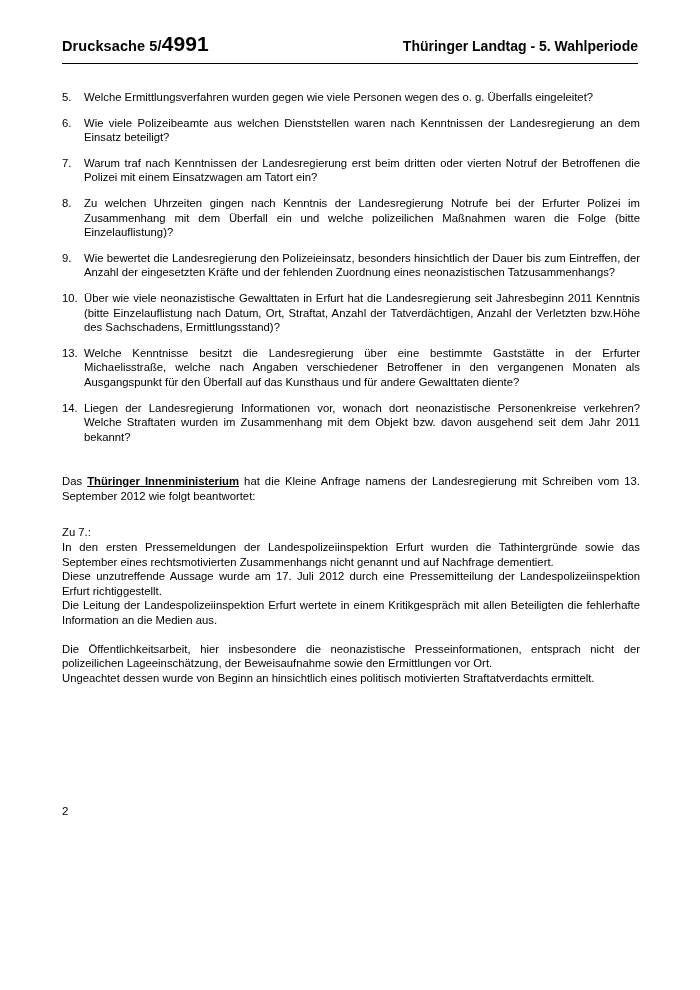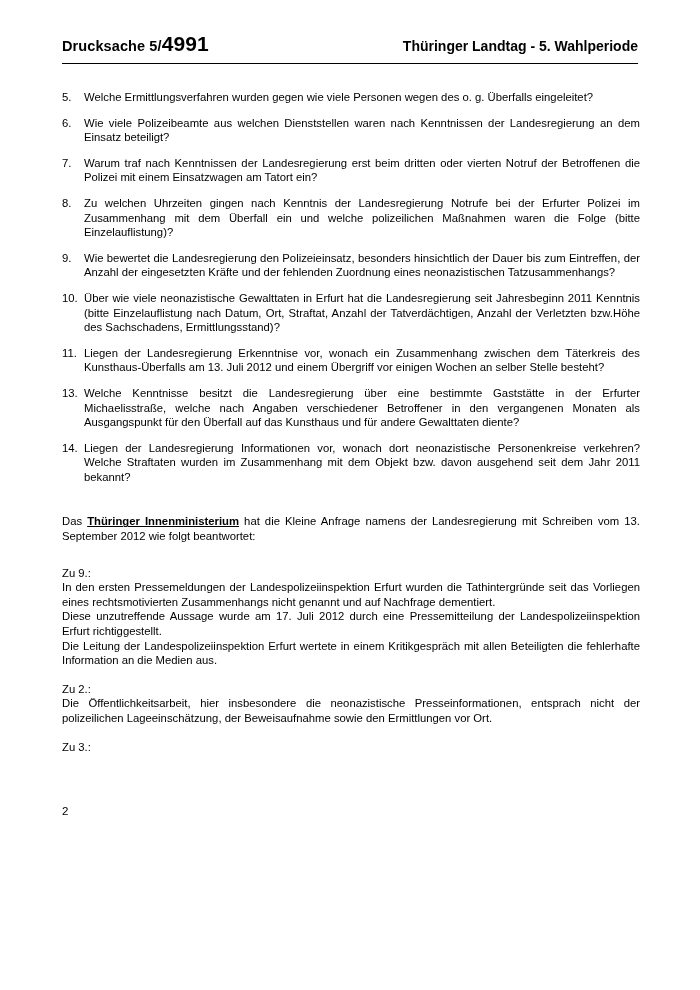--- a/index.html
+++ b/index.html
@@ -133,49 +133,44 @@
     </div>
     <div class="qitem">
       <div class="qnum">9.</div>
       <div class="qtext">Wie bewertet die Landesregierung den Polizeieinsatz, besonders hinsichtlich der Dauer bis zum Eintreffen, der Anzahl der eingesetzten Kräfte und der fehlenden Zuordnung eines neonazistischen Tatzusammenhangs?</div>
     </div>
     <div class="qitem">
       <div class="qnum wide">10.</div>
       <div class="qtext">Über wie viele neonazistische Gewalttaten in Erfurt hat die Landesregierung seit Jahresbeginn 2011 Kenntnis (bitte Einzelauflistung nach Datum, Ort, Straftat, Anzahl der Tatverdächtigen, Anzahl der Verletzten bzw.Höhe des Sachschadens, Ermittlungsstand)?</div>
     </div>
     <div class="qitem">
-      <div class="qnum wide">11.</div>
-      <div class="qtext">Liegen der Landesregierung Erkenntnise vor, wonach ein Zusammenhang zwischen dem Täterkreis des Kunsthaus-Überfalls am 13. Juli 2012 und einem Übergriff vor einigen Wochen an selber Stelle besteht?</div>
-    </div>
-    <div class="qitem">
       <div class="qnum wide">13.</div>
       <div class="qtext">Welche Kenntnisse besitzt die Landesregierung über eine bestimmte Gaststätte in der Erfurter Michaelisstraße, welche nach Angaben verschiedener Betroffener in den vergangenen Monaten als Ausgangspunkt für den Überfall auf das Kunsthaus und für andere Gewalttaten diente?</div>
     </div>
     <div class="qitem">
       <div class="qnum wide">14.</div>
       <div class="qtext">Liegen der Landesregierung Informationen vor, wonach dort neonazistische Personenkreise verkehren? Welche Straftaten wurden im Zusammenhang mit dem Objekt bzw. davon ausgehend seit dem Jahr 2011 bekannt?</div>
     </div>
 
     <div class="answer-intro">
       <span>Das </span><b>Thüringer Innenministerium</b><span> hat die Kleine Anfrage namens der Landesregierung mit Schreiben vom 13. September 2012 wie folgt beantwortet:</span>
     </div>
 
     <div class="block">
-      <div class="zu-label">Zu 9.:</div>
-      <div class="line">In den ersten Pressemeldungen der Landespolizeiinspektion Erfurt wurden die Tathintergründe seit das Vorliegen eines rechtsmotivierten Zusammenhangs nicht genannt und auf Nachfrage dementiert.</div>
+      <div class="zu-label">Zu 7.:</div>
+      <div class="line">In den ersten Pressemeldungen der Landespolizeiinspektion Erfurt wurden die Tathintergründe sowie das September eines rechtsmotivierten Zusammenhangs nicht genannt und auf Nachfrage dementiert.</div>
       <div class="line">Diese unzutreffende Aussage wurde am 17. Juli 2012 durch eine Pressemitteilung der Landespolizeiinspektion Erfurt richtiggestellt.</div>
       <div class="line">Die Leitung der Landespolizeiinspektion Erfurt wertete in einem Kritikgespräch mit allen Beteiligten die fehlerhafte Information an die Medien aus.</div>
     </div>
 
     <div class="block">
-      <div class="zu-label">Zu 2.:</div>
       <div class="line">Die Öffentlichkeitsarbeit, hier insbesondere die neonazistische Presseinformationen, entsprach nicht der polizeilichen Lageeinschätzung, der Beweisaufnahme sowie den Ermittlungen vor Ort.</div>
+      <div class="line">Ungeachtet dessen wurde von Beginn an hinsichtlich eines politisch motivierten Straftatverdachts ermittelt.</div>
     </div>
 
     <div class="block">
-      <div class="zu-label">Zu 3.:</div>
     </div>
 
   </div>
 
   <div class="footer">2</div>
 
 </div>
 
 </body></html>

